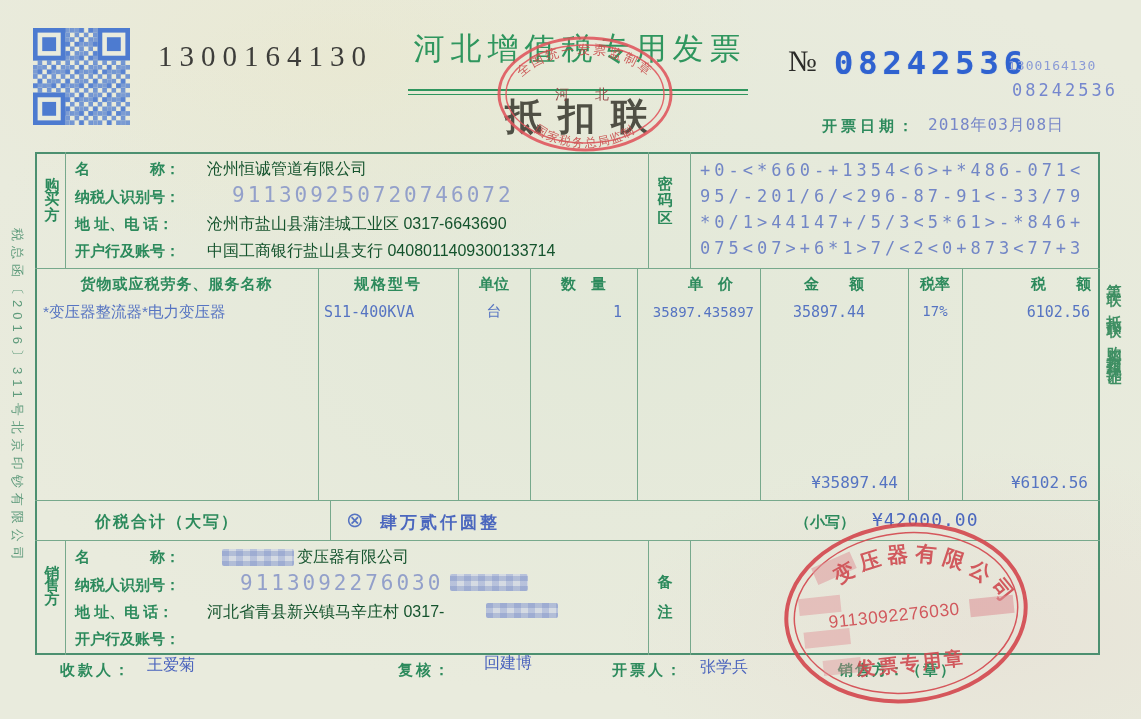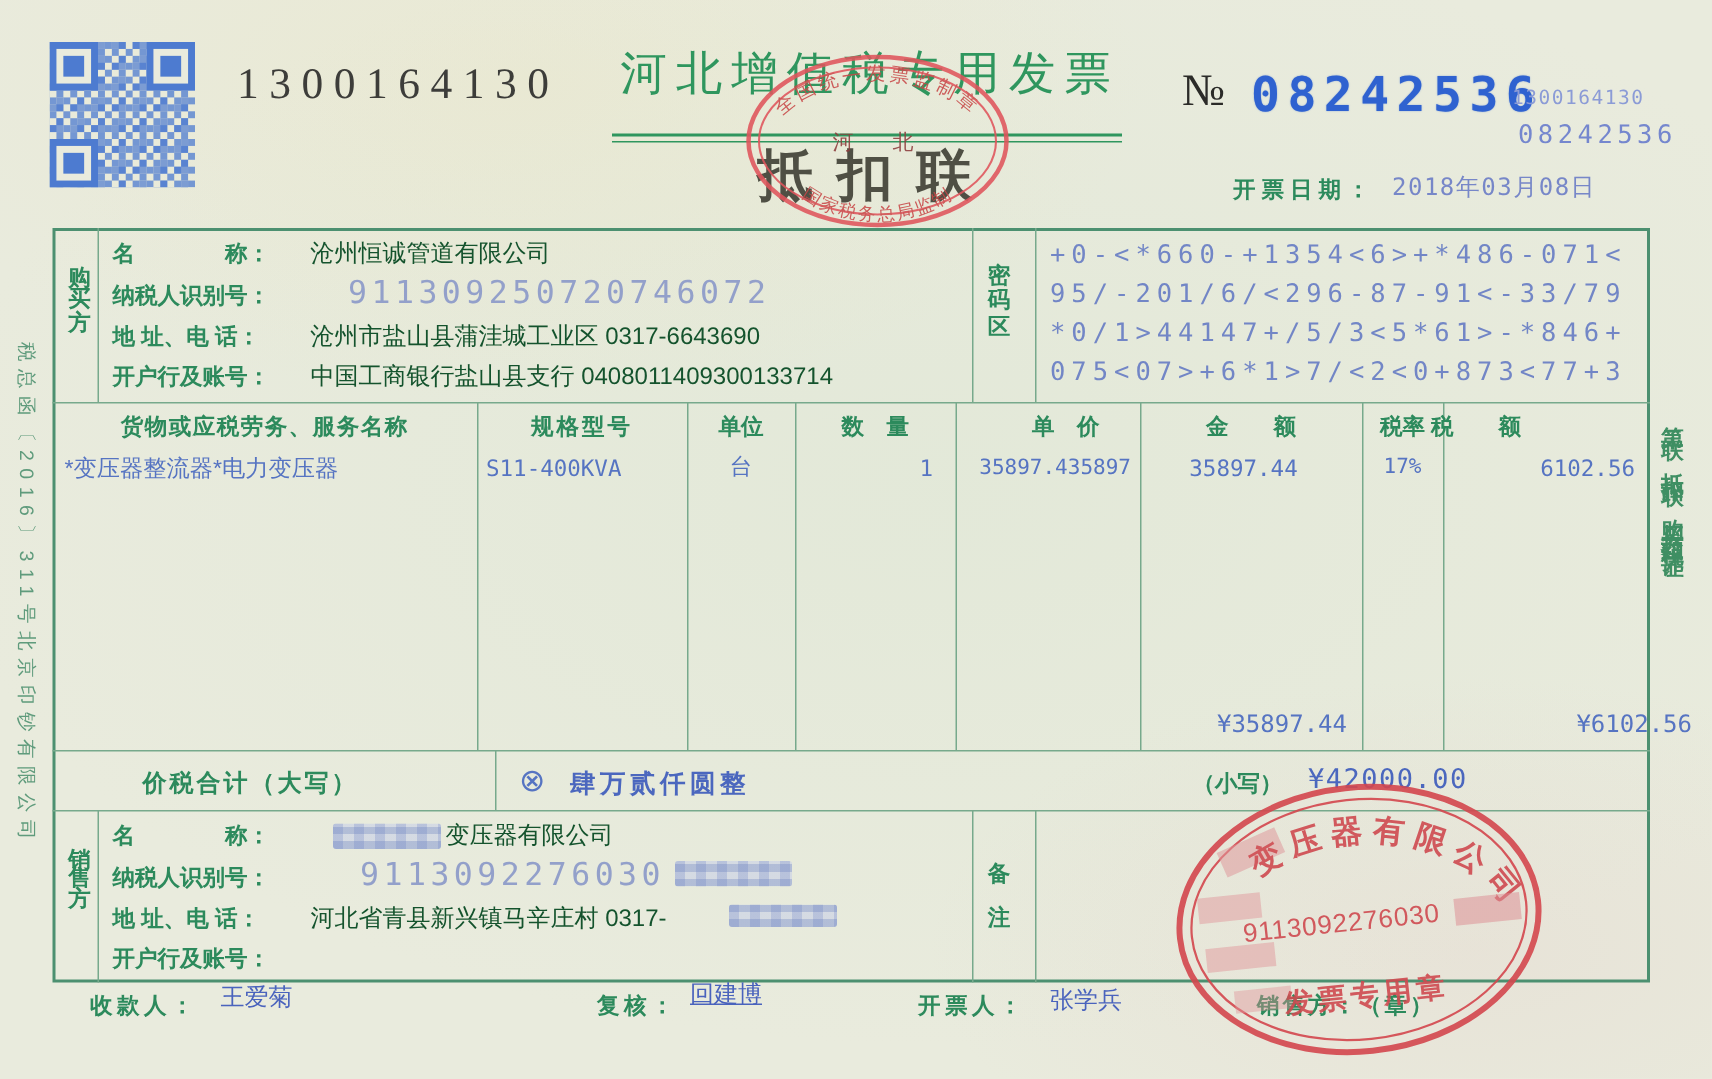--- a/index.html
+++ b/index.html
@@ -160,33 +160,33 @@
     <div class="pw-line">075&lt;07&gt;+6*1&gt;7/&lt;2&lt;0+873&lt;77+3</div>
   </div>
 
   <div class="th" style="left:35px;top:275px;width:283px;letter-spacing:1px;">货物或应税劳务、服务名称</div>
   <div class="th" style="left:318px;top:275px;width:140px;letter-spacing:2px;">规格型号</div>
   <div class="th" style="left:458px;top:275px;width:72px;">单位</div>
   <div class="th" style="left:530px;top:275px;width:107px;">数　量</div>
   <div class="th" style="left:637px;top:275px;width:123px;margin-left:12px;">单　价</div>
   <div class="th" style="left:760px;top:275px;width:148px;">金　　额</div>
   <div class="th" style="left:908px;top:275px;width:54px;">税率</div>
-  <div class="th" style="left:915px;top:275px;width:138px;">税　　额</div>
+  <div class="th" style="left:992px;top:275px;width:138px;">税　　额</div>
 
   <div class="td" style="left:43px;top:302px;font-size:15.5px;">*变压器整流器*电力变压器</div>
   <div class="td mono" style="left:324px;top:303px;">S11-400KVA</div>
   <div class="td" style="left:458px;top:302px;width:72px;text-align:center;">台</div>
   <div class="td mono" style="left:530px;top:303px;width:92px;text-align:right;">1</div>
   <div class="td mono" style="left:637px;top:304px;width:117px;text-align:right;font-size:14px;">35897.435897</div>
   <div class="td mono" style="left:760px;top:303px;width:138px;text-align:center;">35897.44</div>
   <div class="td mono" style="left:908px;top:303px;width:54px;text-align:center;font-size:14px;">17%</div>
   <div class="td mono" style="left:962px;top:303px;width:128px;text-align:right;">6102.56</div>
 
   <div class="td mono" style="left:760px;top:473px;width:138px;text-align:right;font-size:16px;">¥35897.44</div>
-  <div class="td mono" style="left:962px;top:473px;width:126px;text-align:right;font-size:16px;padding-left:40px;">¥6102.56</div>
+  <div class="td mono" style="left:962px;top:473px;width:126px;text-align:right;font-size:16px;">¥6102.56</div>
 
   <div class="field-label" style="left:95px;top:512px;font-size:16px;letter-spacing:2px;">价税合计（大写）</div>
   <div class="abs blue" style="left:346px;top:508px;font-size:21px;">⊗</div>
   <div class="abs" style="left:380px;top:511px;font-size:17px;font-weight:bold;color:#4b67be;letter-spacing:3px;">肆万贰仟圆整</div>
   <div class="field-label" style="left:795px;top:513px;font-size:15px;">（小写）</div>
   <div class="abs mono" style="left:872px;top:509px;font-size:18px;color:#4b67be;letter-spacing:1px;">¥42000.00</div>
 
   <div class="party-label" style="left:42px;top:553px;letter-spacing:12px;">销售方</div>
 
   <div class="field-label" style="left:75px;top:548px;">名　　　　称：</div>
@@ -201,21 +201,21 @@
   <div class="field-value" style="left:207px;top:602px;">河北省青县新兴镇马辛庄村 0317-</div>
   <div class="px-blue" style="left:486px;top:603px;width:72px;height:15px;"></div>
 
   <div class="field-label" style="left:75px;top:630px;">开户行及账号：</div>
 
   <div class="party-label" style="left:655px;top:562px;letter-spacing:28px;">备注</div>
 
   <div class="footer-label" style="left:60px;top:661px;letter-spacing:3px;">收款人：</div>
   <div class="footer-name" style="left:147px;top:655px;">王爱菊</div>
   <div class="footer-label" style="left:398px;top:661px;letter-spacing:3px;">复核：</div>
-  <div class="footer-name" style="left:460px;top:653px;text-decoration:underline;">回建博</div>
+  <div class="footer-name" style="left:484px;top:653px;">回建博</div>
   <div class="footer-label" style="left:612px;top:661px;letter-spacing:3px;">开票人：</div>
   <div class="footer-name" style="left:700px;top:657px;">张学兵</div>
   <div class="footer-label" style="left:838px;top:661px;letter-spacing:2px;">销售方：（章）</div>
 
   <svg class="abs" style="left:778px;top:518px;transform:rotate(-6deg);opacity:.9;" width="256" height="190" viewBox="0 0 256 190">
     <ellipse cx="128" cy="95" rx="120" ry="88" fill="none" stroke="#d4474e" stroke-width="4"></ellipse>
     <ellipse cx="128" cy="95" rx="112" ry="80" fill="none" stroke="#d4474e" stroke-width="1.5"></ellipse>
     <defs>
       <path id="sArc" d="M 26 150 A 106 84 0 1 1 230 150" fill="none"></path>
     </defs>

